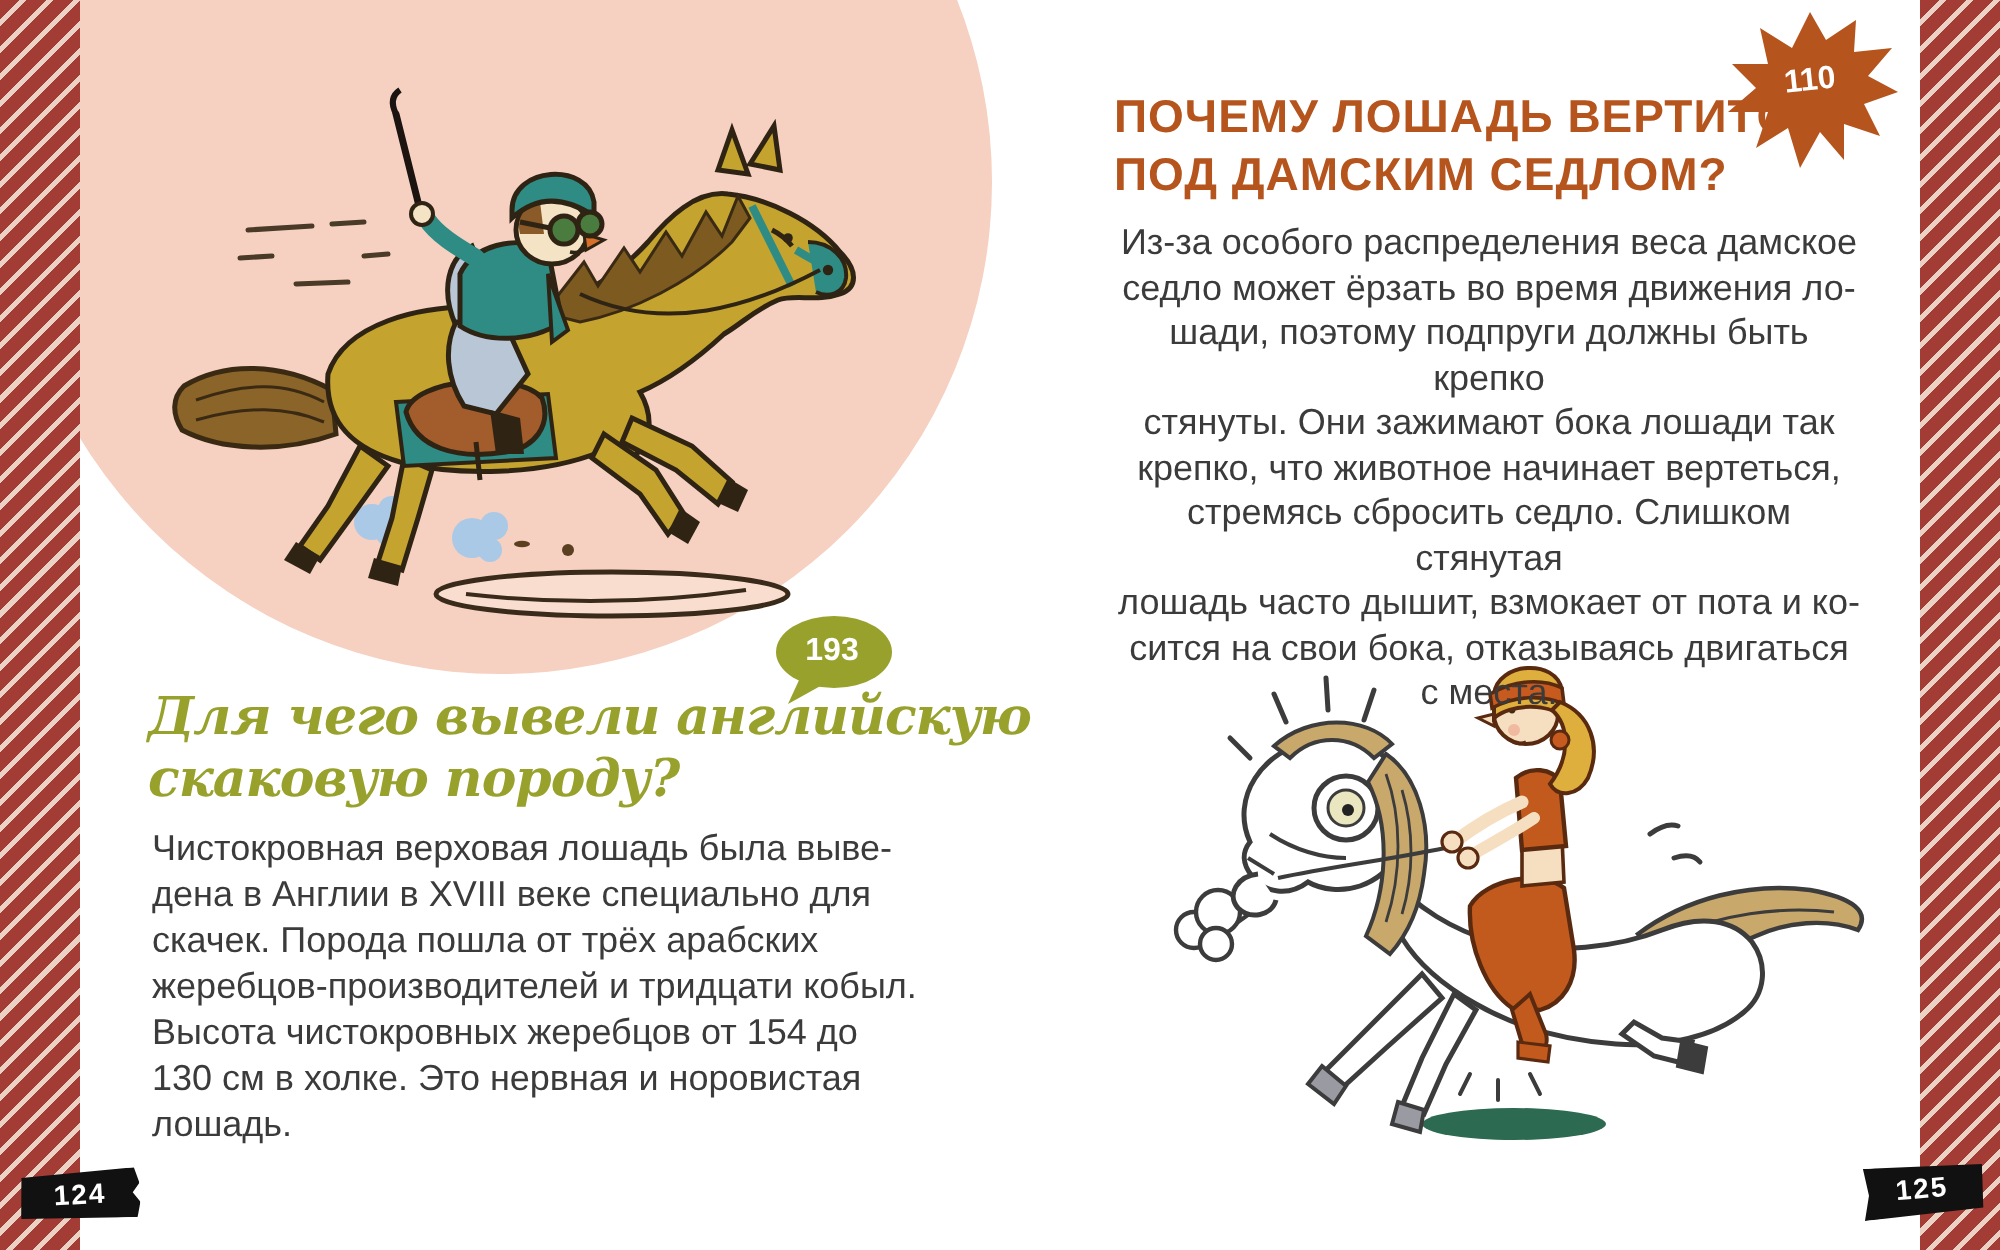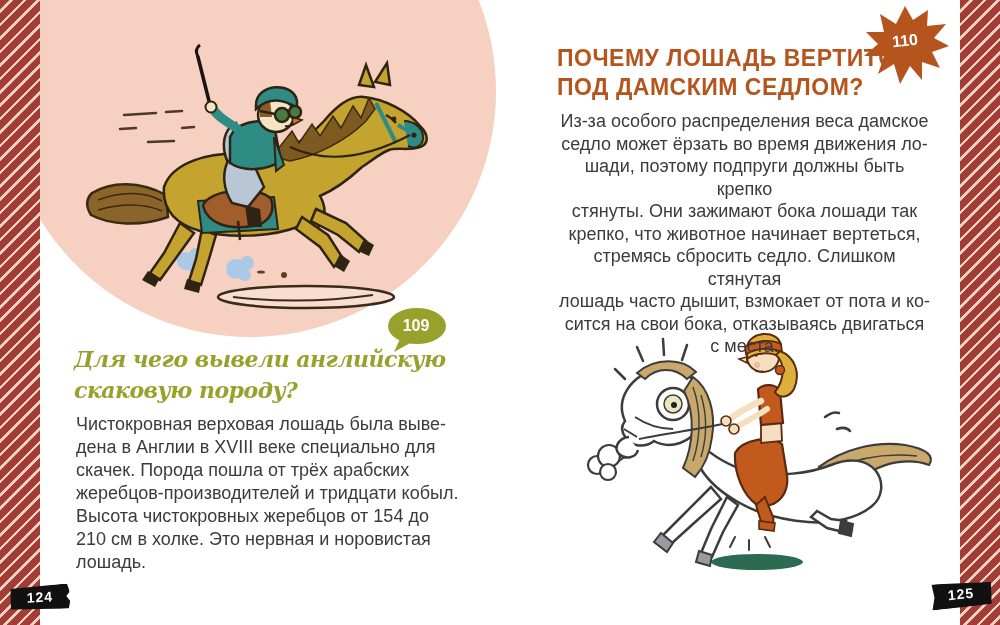--- a/index.html
+++ b/index.html
@@ -25,21 +25,21 @@
   .stripe-left{left:0;}
   .stripe-right{right:0;}
   .pink-circle{
     position:absolute;left:4px;top:-155px;width:492px;height:492px;
     border-radius:50%;background:var(--circle-pink);z-index:0;
   }
   .illu{position:absolute;z-index:1;}
   .left-title{
     position:absolute;left:74px;top:344px;z-index:2;
     font-family:"DejaVu Serif", serif;font-style:italic;font-weight:bold;
-    font-size:22px;line-height:31px;color:var(--accent-green);
+    font-size:26px;line-height:31px;color:var(--accent-green);
     white-space:pre-line;letter-spacing:-0.5px;
   }
   .right-title{
     position:absolute;left:557px;top:44px;z-index:2;
     font-weight:bold;font-size:23px;line-height:29px;
     color:var(--accent-rust);white-space:pre-line;letter-spacing:0.5px;
   }
   .body-text{
     position:absolute;z-index:2;font-size:18px;color:var(--text-dark);
     white-space:pre-line;
@@ -184,31 +184,31 @@
     </g>
     <path d="M207,101 q5,1 8,-2" stroke="#2f2414" stroke-width="1.8" fill="none"></path>
   </g>
 </svg>
 
 <div class="badge-bubble">
   <svg width="62" height="48" viewBox="0 0 62 48">
     <ellipse cx="31" cy="20" rx="29" ry="18" fill="#97a12b"></ellipse>
     <path d="M14,33 L8,46 L26,36 Z" fill="#97a12b"></path>
   </svg>
-  <span class="num">109</span>
+  <span class="num">193</span>
 </div>
 
 <div class="left-title">Для чего вывели английскую
 скаковую породу?</div>
 <div class="body-text left-body">Чистокровная верховая лошадь была выве-
 дена в Англии в XVIII веке специально для
 скачек. Порода пошла от трёх арабских
 жеребцов-производителей и тридцати кобыл.
 Высота чистокровных жеребцов от 154 до
-210 см в холке. Это нервная и норовистая
+130 см в холке. Это нервная и норовистая
 лошадь.</div>
 
 <div class="page-tag tag-left">
   <span>124</span>
 </div>
 
 <div class="badge-star">
   <svg width="90" height="82" viewBox="0 0 90 82">
     <polygon fill="#b5541c" points="45,2 53,16 68,6 67,22 86,20 74,34 89,42 72,48 80,64 62,58 62,76 50,62 40,80 34,60 18,70 24,52 4,52 18,40 6,28 24,28 20,10 36,20"></polygon>
   </svg>

